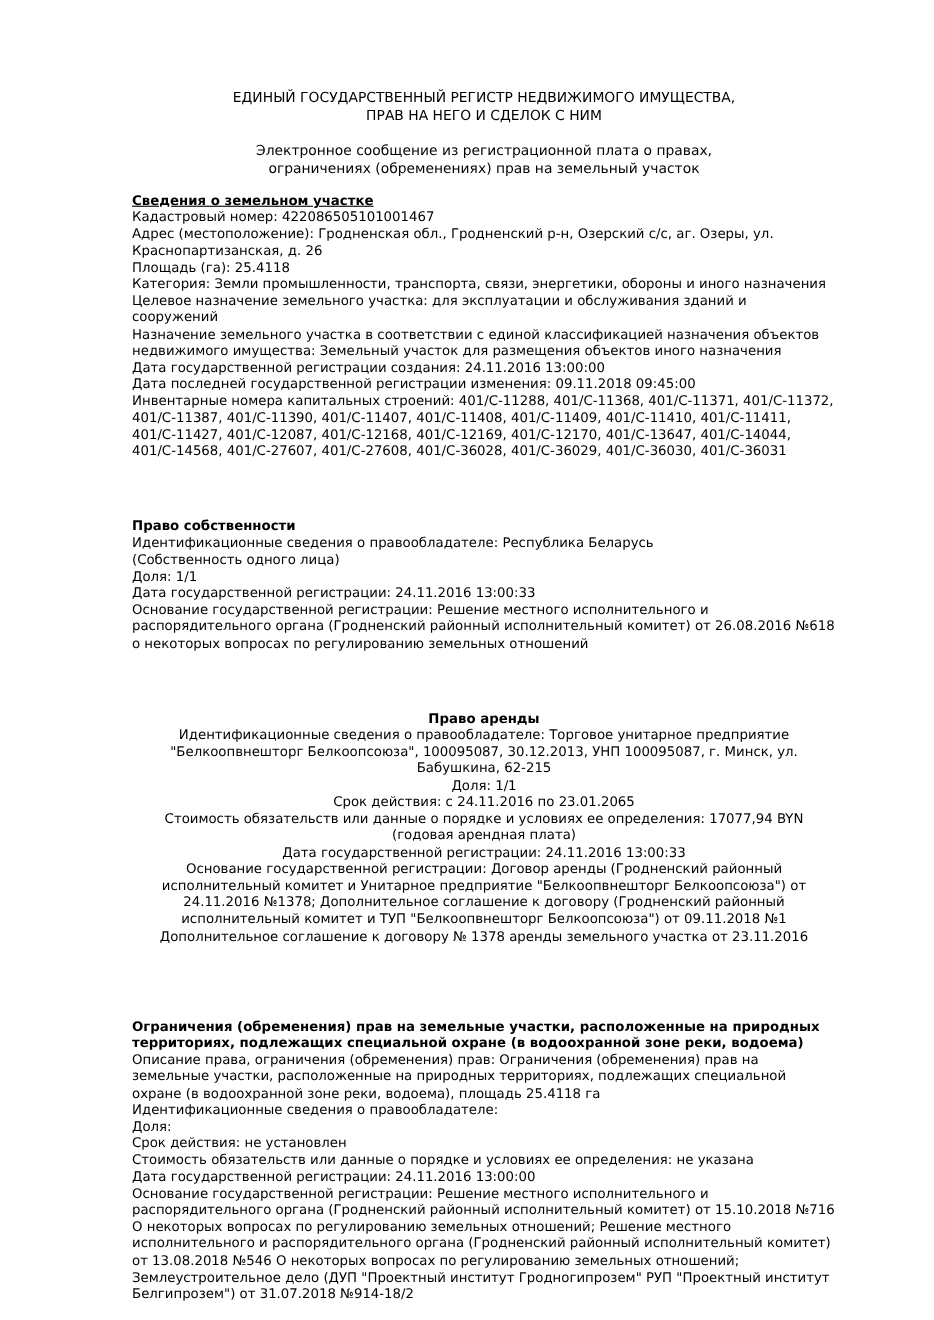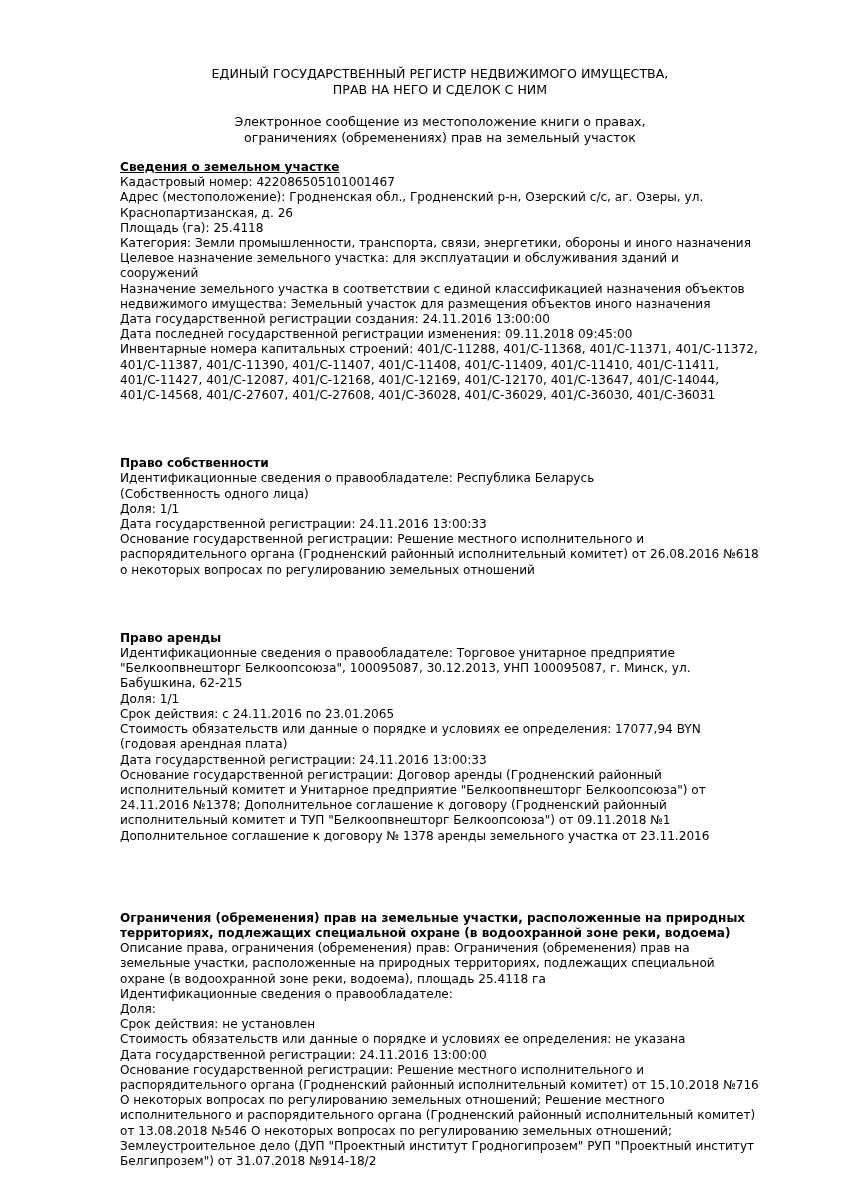--- a/index.html
+++ b/index.html
@@ -1,43 +1,43 @@
 <!DOCTYPE html>
 <html><head>
   <meta charset="utf-8">
   <style>
     html, body { margin: 0; padding: 0; background: #ffffff; }
     body { width: 849px; height: 1200px; position: relative; overflow: hidden;
       font-family: "DejaVu Sans", sans-serif; color: #000; }
-    .page { position: absolute; left: 120px; top: 66px; width: 640px; font-size: 12.1px; line-height: 15.2px; }
+    .page { position: absolute; left: 120px; top: 81px; width: 640px; font-size: 12.1px; line-height: 15.2px; }
     .center { text-align: center; }
     .hdr1 { font-size: 12.6px; line-height: 16px; }
     .hdr2 { margin-top: 16px; font-size: 12.6px; line-height: 16px; }
     .section { margin-top: 0; }
     .sec1 { margin-top: 14px; }
     .sec2 { margin-top: 53px; }
-    .sec3 { margin-top: 53px; }
+    .sec3 { margin-top: 53px; text-align: center; }
     .sec4 { margin-top: 67px; }
     .title { font-weight: bold; }
     .title.ul { text-decoration: underline; }
     .line { display: block; }
     .v { }
   </style>
 </head>
 <body>
 
 <div class="page">
 
   <div class="center">
     <div class="hdr1">
       <span class="line">ЕДИНЫЙ ГОСУДАРСТВЕННЫЙ РЕГИСТР НЕДВИЖИМОГО ИМУЩЕСТВА,</span>
       <span class="line">ПРАВ НА НЕГО И СДЕЛОК С НИМ</span>
     </div>
     <div class="hdr2">
-      <span class="line">Электронное сообщение из местоположение книги о правах,</span>
+      <span class="line">Электронное сообщение из регистрационной плата о правах,</span>
       <span class="line">ограничениях (обременениях) прав на земельный участок</span>
     </div>
   </div>
 
   <div class="section sec1">
     <div class="title ul">Сведения о земельном участке</div>
     <div><span>Кадастровый номер: </span><span class="v">422086505101001467</span></div>
     <div><span>Адрес (местоположение): </span><span class="v">Гродненская обл., Гродненский р-н, Озерский с/с, аг. Озеры, ул. Краснопартизанская, д. 26</span></div>
     <div><span>Площадь (га): </span><span class="v">25.4118</span></div>
     <div><span>Категория: </span><span class="v">Земли промышленности, транспорта, связи, энергетики, обороны и иного назначения</span></div>

